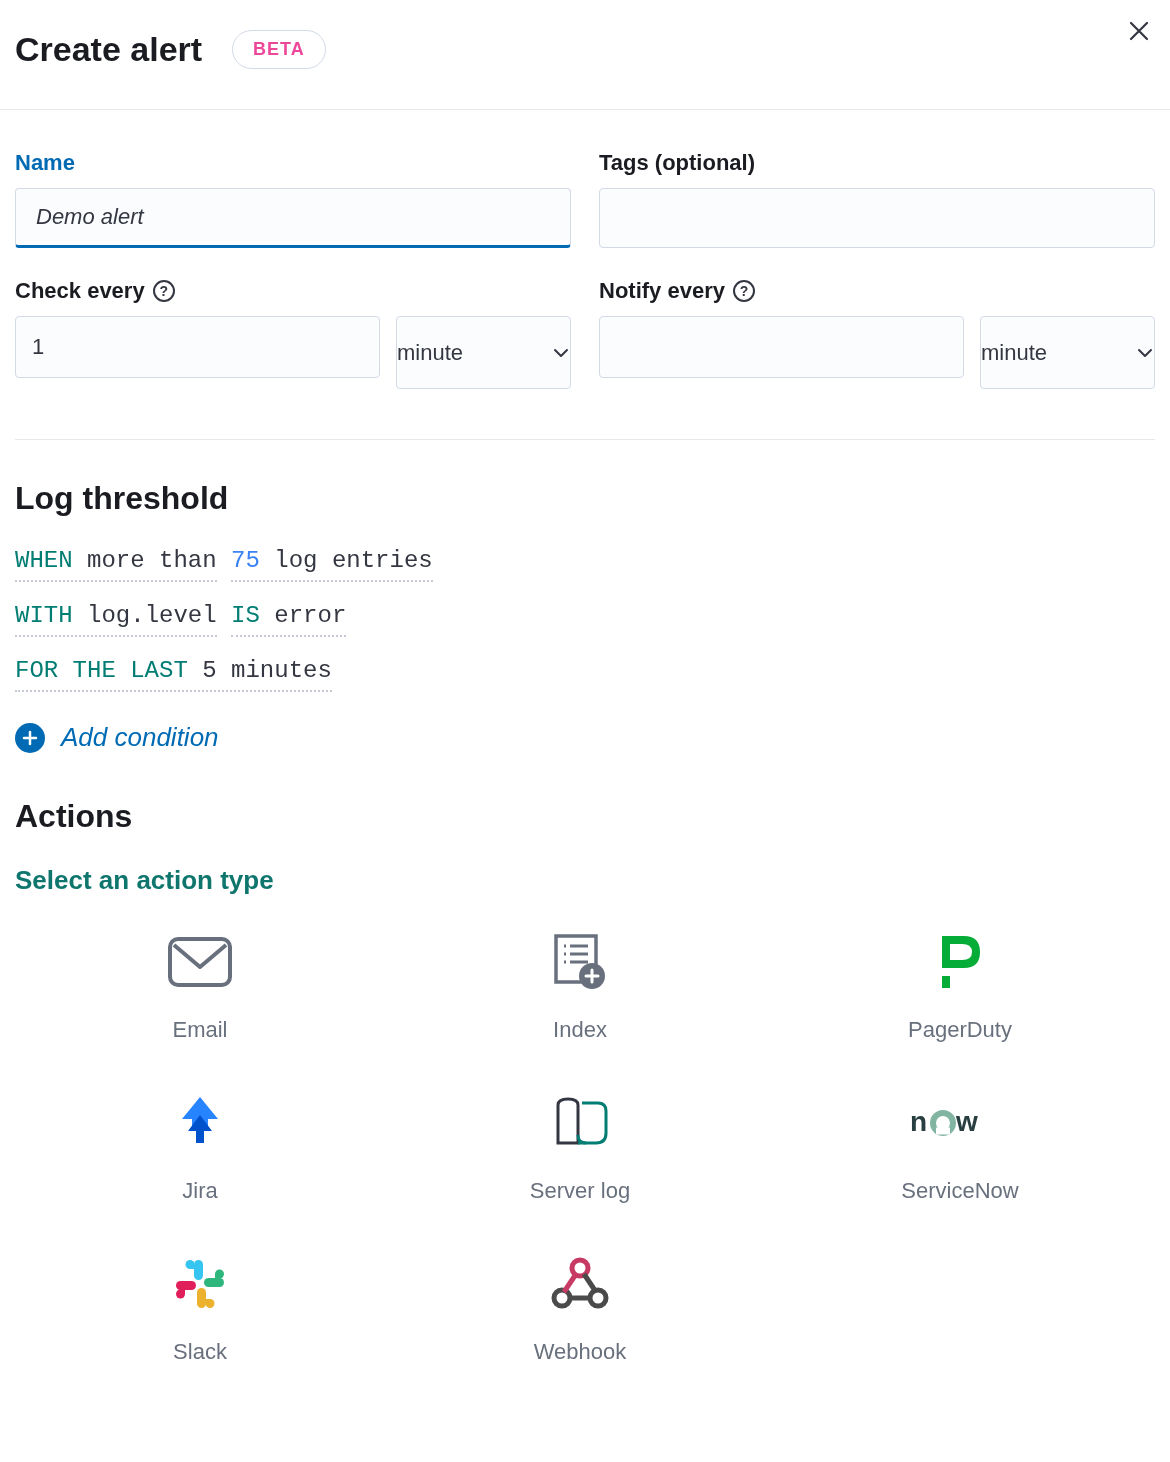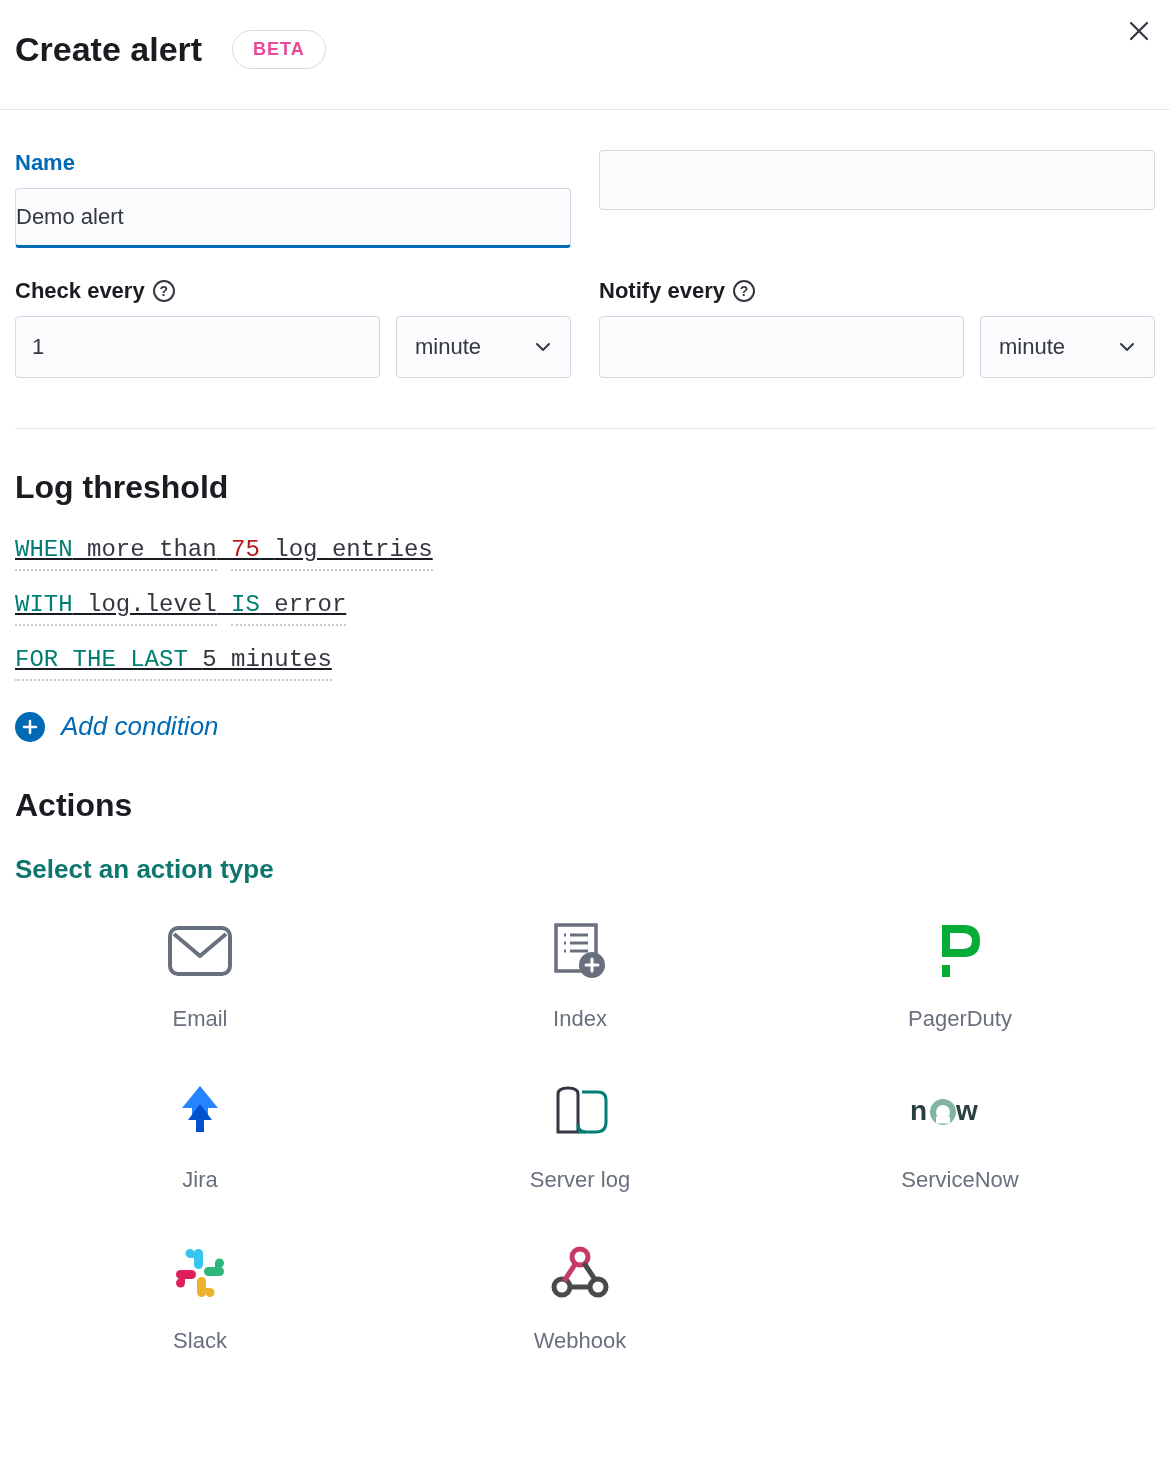--- a/index.html
+++ b/index.html
@@ -77,54 +77,55 @@
       height: 22px;
       border: 2px solid #343741;
       border-radius: 50%;
       font-size: 14px;
       font-weight: 600;
       color: #343741;
     }
     .text-input {
       width: 100%;
       height: 60px;
-      padding: 0 0;
+      padding: 0 20px;
       font-size: 22px;
       background: #fbfcfe;
       border: 1px solid #d3dae6;
       border-radius: 4px;
       color: #343741;
+      font-style: italic;
     }
     .text-input.focused {
       border-bottom: 3px solid #006bb4;
     }
     .input-row {
       display: flex;
       gap: 16px;
     }
     .num-input {
       flex: 1;
       height: 62px;
       padding: 0 16px;
       font-size: 22px;
       background: #fbfcfe;
       border: 1px solid #d3dae6;
       border-radius: 4px;
       color: #343741;
     }
     .select-wrap {
       width: 175px;
-      height: 62px;
+      height: 73px;
       background: #fbfcfe;
       border: 1px solid #d3dae6;
       border-radius: 4px;
       display: flex;
       align-items: center;
       justify-content: space-between;
-      padding: 0 18px;
+      padding: 0 0;
       cursor: pointer;
     }
     .select-value {
       font-size: 22px;
       color: #343741;
     }
     .chevron-down {
       width: 18px;
       height: 18px;
     }
@@ -137,34 +138,33 @@
       font-size: 32px;
       font-weight: 700;
       color: #1a1c21;
       margin-bottom: 30px;
     }
     .condition-block {
       display: flex;
       flex-direction: column;
       gap: 20px;
       margin-bottom: 30px;
-      text-decoration: underline;
     }
     .condition-line {
       font-family: "SFMono-Regular", Consolas, "Liberation Mono", Menlo, monospace;
       font-size: 24px;
       display: flex;
       gap: 0;
       align-items: baseline;
     }
     .cond-keyword {
       color: #017d73;
     }
     .cond-number {
-      color: #b91c1c;
+      color: #3b82f6;
     }
     .cond-text {
       color: #343741;
     }
     .dotted {
       border-bottom: 2px dotted #c4c9d4;
       padding-bottom: 6px;
       display: inline-block;
     }
     .add-condition {
@@ -235,20 +235,21 @@
   </div>
 </div>
 
 <div class="content">
   <div class="form-row">
     <div class="form-group">
       <label class="form-label active">Name</label>
       <input type="text" class="text-input focused" value="Demo alert" style="">
     </div>
     <div class="form-group">
+      <label class="form-label">Tags (optional)</label>
       <input type="text" class="text-input" value="" style="">
     </div>
   </div>
 
   <div class="form-row">
     <div class="form-group">
       <label class="form-label">
         <span>Check every</span>
         <span class="help-icon">?</span>
       </label>

